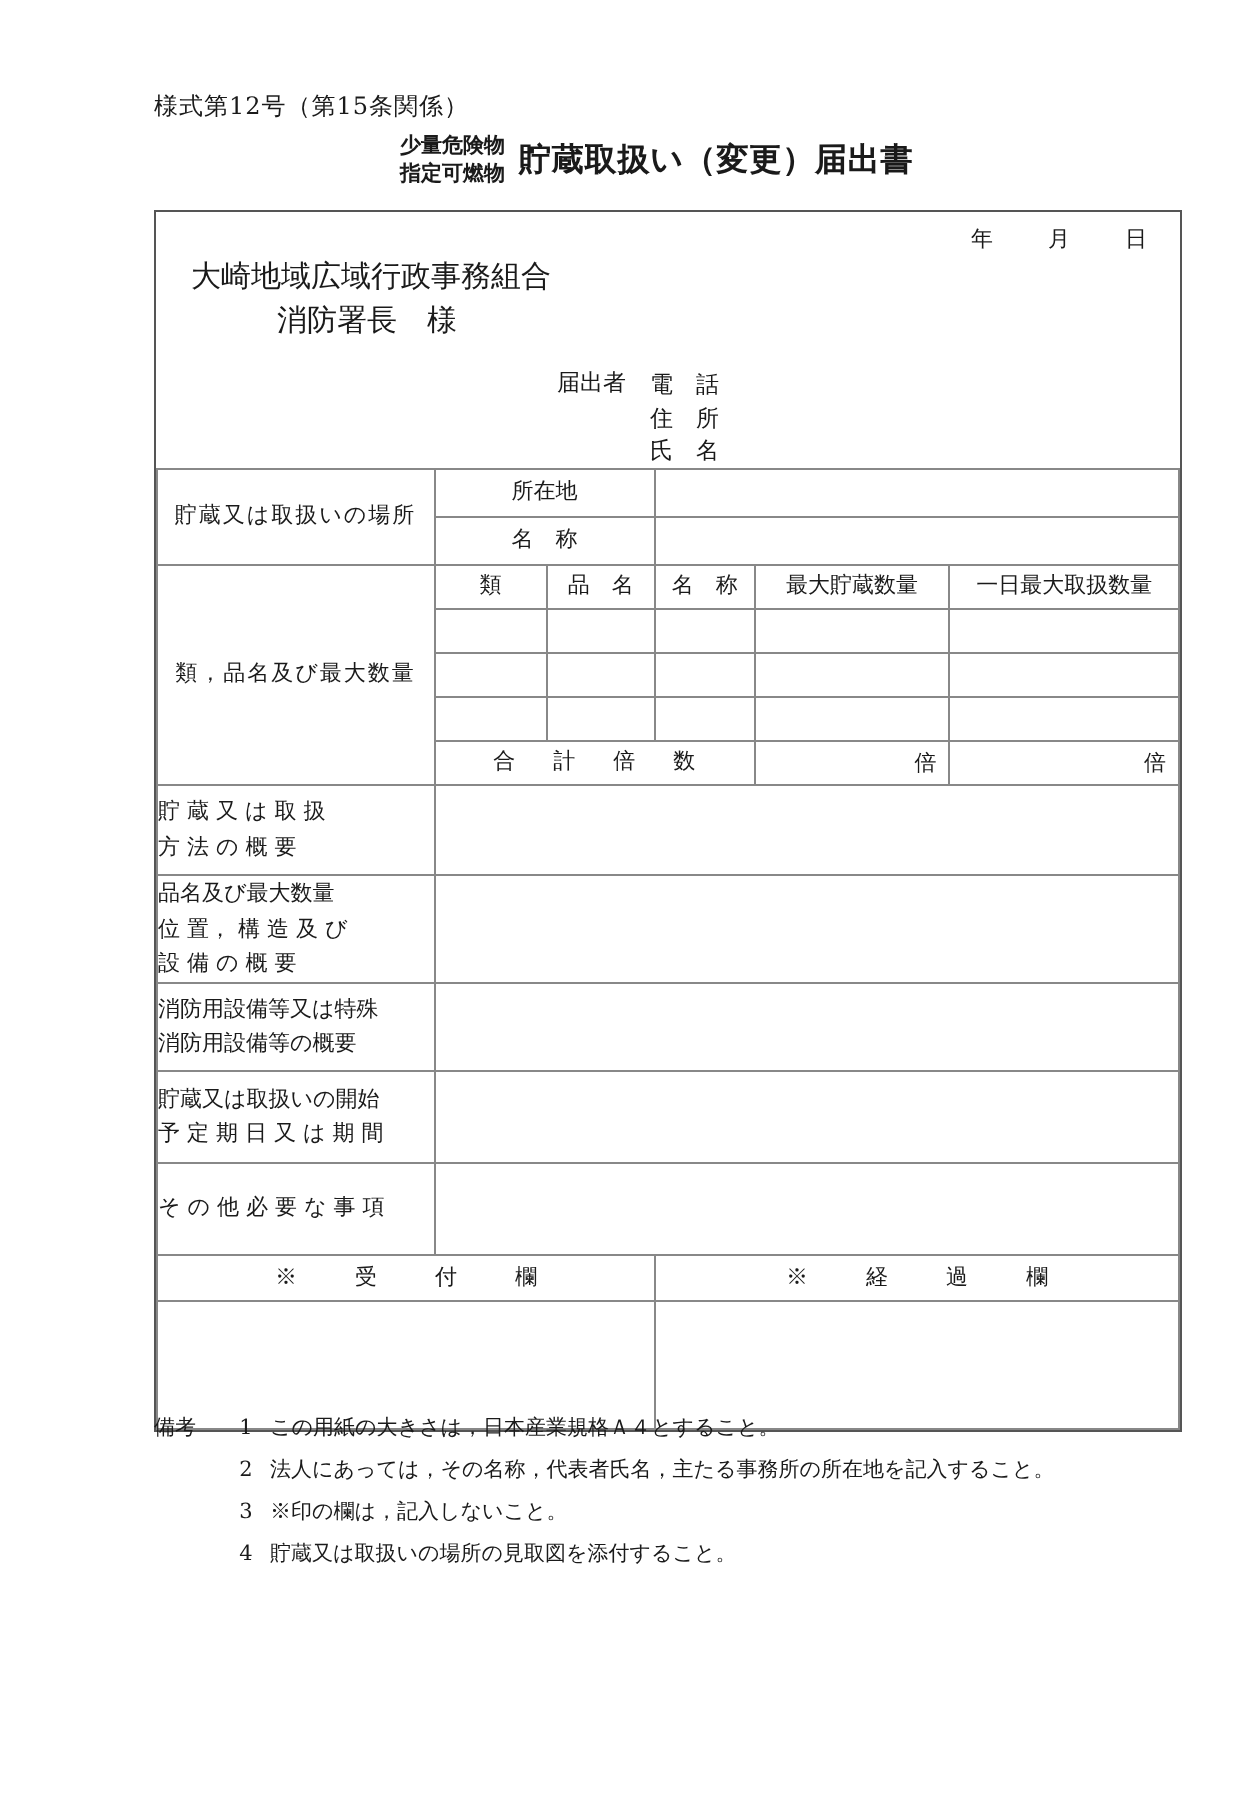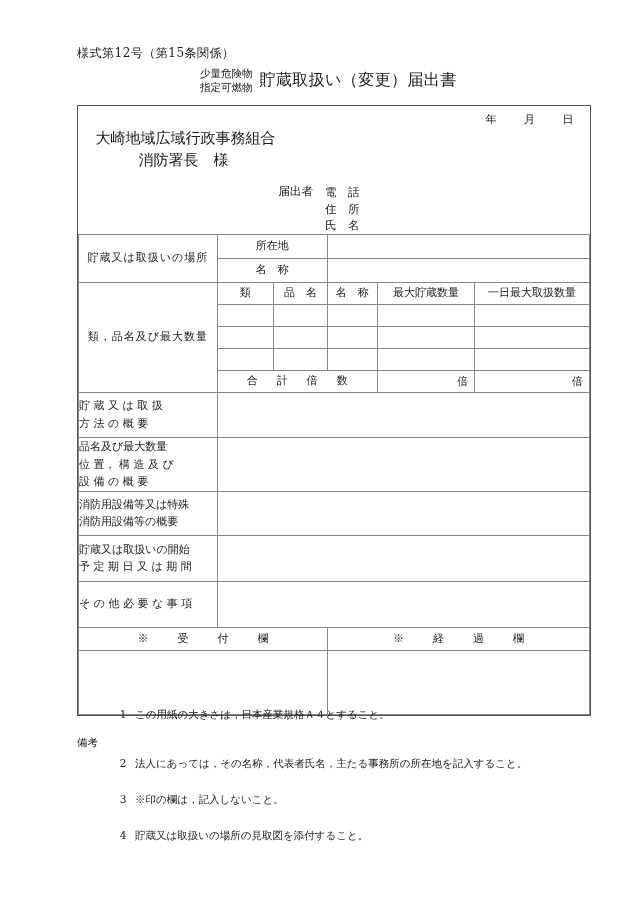--- a/index.html
+++ b/index.html
@@ -25,20 +25,21 @@
     letter-spacing: 0.5px;
     white-space: nowrap;
   }
   .title-block {
     position: absolute;
     left: 200px;
     top: 66px;
     display: flex;
     align-items: center;
     white-space: nowrap;
+    font-weight: bold;
   }
   .title-stack {
     display: flex;
     flex-direction: column;
     font-size: 10.5px;
     line-height: 1.35;
     margin-right: 7px;
   }
   .title-main {
     font-size: 16px;
@@ -146,21 +147,20 @@
     line-height: 1.25;
   }
   .note-row {
     display: flex;
     margin-bottom: 8px;
     white-space: nowrap;
   }
   .note-kw {
     width: 34px;
     flex: 0 0 34px;
-    margin-top: 28px;
   }
   .note-num {
     width: 24px;
     flex: 0 0 24px;
     text-align: center;
   }
   .note-txt { flex: 1; }
 </style>
 </head>
 <body>

